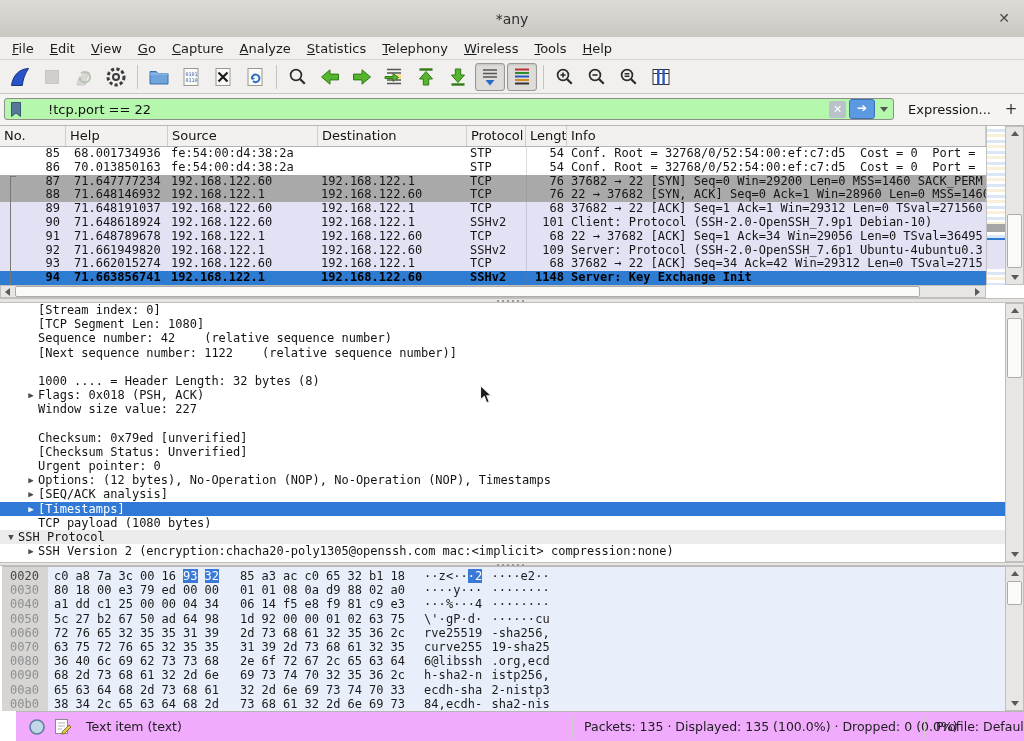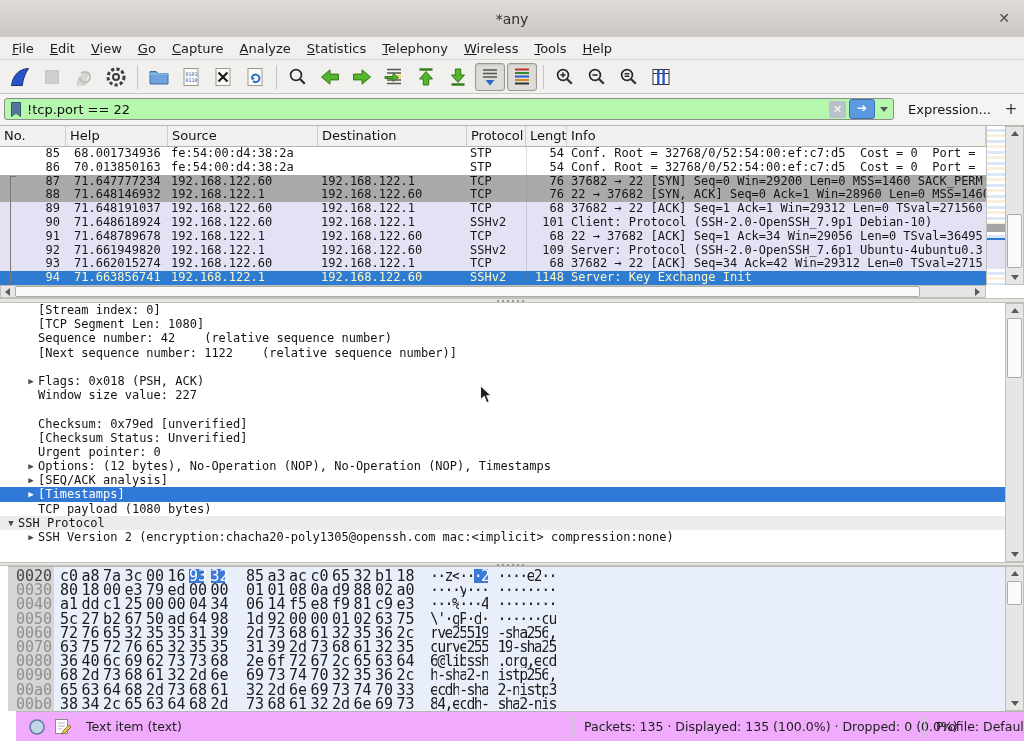--- a/index.html
+++ b/index.html
@@ -25,21 +25,21 @@
     border:1px solid transparent;border-radius:3px;background:transparent;padding:0;margin:0 1px;}
   .tb-btn.disabled{opacity:.42;filter:grayscale(70%);}
   .tb-btn.active{background:#dedcd9;border:1px solid #9b9995;box-shadow:inset 0 1px 2px rgba(0,0,0,.12);}
   .tb-sep{width:1px;height:24px;background:#c6c4c0;margin:0 5px;}
   
   .filterbar{position:absolute;left:0;top:94px;width:1024px;height:32px;background:#f5f4f3;
     border-bottom:1px solid #b9b7b3;display:flex;align-items:center;box-sizing:border-box;}
   .filter-input{position:absolute;left:4px;top:4px;width:890px;height:22px;
     background:var(--filter-valid);border:1px solid #8f8d89;border-radius:3px;
     display:flex;align-items:center;padding:0 2px;box-sizing:border-box;}
-  .filter-text{flex:1;font-size:13px;color:#101010;padding-left:4px;white-space:pre;overflow:hidden;}
+  .filter-text{flex:1;font-size:13px;color:#101010;padding-left:4px;white-space:pre;overflow:hidden;margin-left:21px;}
   .filter-clear{width:17px;height:17px;background:#b9c2ca;border-radius:2px;color:#fff;
     font-size:11px;line-height:17px;text-align:center;margin-right:3px;}
   .filter-apply{width:24px;height:18px;background:#5b9ae0;border:1px solid #3c72b4;border-radius:3px;
     color:#fff;font-size:12px;line-height:17px;text-align:center;margin-right:2px;}
   .filter-caret{width:0;height:0;border-left:4px solid transparent;border-right:4px solid transparent;
     border-top:5px solid #555;margin:0 3px;}
   .expression-label{position:absolute;left:908px;top:8px;font-size:13px;color:#141414;}
   .filter-add{position:absolute;left:1002px;top:4px;width:18px;height:22px;font-size:15px;
     color:#333;text-align:center;line-height:22px;}
   
@@ -48,21 +48,21 @@
     grid-template-columns:66px 102px 150px 149px 59px 41px 1fr;box-sizing:border-box;}
   .plheader span{font-size:13px;color:#141414;padding:2px 0 0 4px;border-right:1px solid #cfcdc9;
     overflow:hidden;white-space:nowrap;}
   .plbody{position:absolute;left:0;top:147px;width:986px;height:138px;overflow:hidden;
     font-family:"DejaVu Sans Mono","Liberation Mono",monospace;font-size:12px;}
   .prow{display:grid;grid-template-columns:66px 102px 150px 149px 59px 41px 1fr;height:13.8px;
     line-height:13.8px;white-space:pre;color:#161616;position:relative;}
   .prow.white{background:#ffffff;}
   .prow.gray{background:var(--row-gray);}
   .prow.lavender{background:var(--row-lavender);}
-  .prow.selected{background:var(--selection);color:#fef9c3;}
+  .prow.selected{background:var(--selection);color:#000000;font-weight:bold;}
   .prow .c{overflow:hidden;}
   .prow .no{text-align:right;padding-right:6px;}
   .prow .time{padding-left:8px;}
   .prow .src,.prow .dst,.prow .proto{padding-left:3px;}
   .prow .len{text-align:right;padding-right:3px;border-left:1px solid rgba(120,120,140,.25);}
   .prow .info{padding-left:4px;}
   .bracket{position:absolute;left:10px;top:0;width:5px;height:100%;border-left:1px solid #787878;}
   .bracket.start{border-top:1px solid #787878;height:calc(100% - 1px);top:1px;}
   
   .minimap{position:absolute;left:986px;top:126px;width:19px;height:159px;background:#fff;
@@ -86,22 +86,22 @@
   .details{position:absolute;left:0;top:303px;width:1005px;height:259px;background:#ffffff;
     overflow:hidden;font-family:"DejaVu Sans Mono","Liberation Mono",monospace;font-size:12px;}
   .dline{height:14.2px;line-height:14.2px;white-space:pre;color:#141414;display:flex;}
   .dline .arr{width:14px;text-align:center;font-size:9px;color:#4a4a4a;flex:none;}
   .dline.ind1{padding-left:24px;}
   .dline.ind0{padding-left:4px;}
   .dline.sel{background:var(--detail-selection);color:#ffffff;}
   .dline.sel .arr{color:#ffffff;}
   .dline.shaded{background:#ececec;}
   
-  .hexpane{position:absolute;left:8px;top:566px;width:1005px;height:145px;background:var(--hex-bg);
-    overflow:hidden;font-family:"DejaVu Sans Mono","Liberation Mono",monospace;font-size:15px;
+  .hexpane{position:absolute;left:2px;top:566px;width:1005px;height:145px;background:var(--hex-bg);
+    overflow:hidden;font-family:"DejaVu Sans Mono","Liberation Mono",monospace;font-size:12px;
     border-top:1px solid #b9b7b3;box-sizing:border-box;}
   .hoffcol{position:absolute;left:0;top:0;width:46px;height:100%;background:#d6d5d4;}
   .hrow{position:relative;height:14.2px;line-height:14.2px;display:flex;}
   .hoff{width:36px;margin-left:8px;color:#8f8f8f;flex:none;}
   .hrow.active .hoff{color:#454545;}
   .hbytes{margin-left:8px;width:360px;flex:none;}
   .hb{display:inline-block;width:14.5px;margin-right:7px;color:#1b1b1b;}
   .hb.g8{margin-left:14px;}
   .hb.hl{background:var(--hex-highlight);color:#fff;}
   .hascii{margin-left:10px;}
@@ -344,20 +344,21 @@
   <div class="splitter" style="top:298px;height:5px;">
       <div class="grip"></div>
     </div>
 
   <div class="details" id="details">
       <div class="dline ind1"><span class="arr"></span><span>[Stream index: 0]</span></div>
       <div class="dline ind1"><span class="arr"></span><span>[TCP Segment Len: 1080]</span></div>
       <div class="dline ind1"><span class="arr"></span><span>Sequence number: 42    (relative sequence number)</span></div>
       <div class="dline ind1"><span class="arr"></span><span>[Next sequence number: 1122    (relative sequence number)]</span></div>
       <div class="dline ind1"><span class="arr"></span></div>
+      <div class="dline ind1"><span class="arr"></span><span>1000 .... = Header Length: 32 bytes (8)</span></div>
       <div class="dline ind1"><span class="arr">▶</span><span>Flags: 0x018 (PSH, ACK)</span></div>
       <div class="dline ind1"><span class="arr"></span><span>Window size value: 227</span></div>
       <div class="dline ind1"><span class="arr"></span></div>
       <div class="dline ind1"><span class="arr"></span><span>Checksum: 0x79ed [unverified]</span></div>
       <div class="dline ind1"><span class="arr"></span><span>[Checksum Status: Unverified]</span></div>
       <div class="dline ind1"><span class="arr"></span><span>Urgent pointer: 0</span></div>
       <div class="dline ind1"><span class="arr">▶</span><span>Options: (12 bytes), No-Operation (NOP), No-Operation (NOP), Timestamps</span></div>
       <div class="dline ind1"><span class="arr">▶</span><span>[SEQ/ACK analysis]</span></div>
       <div class="dline ind1 sel"><span class="arr">▶</span><span>[Timestamps]</span></div>
       <div class="dline ind1"><span class="arr"></span><span>TCP payload (1080 bytes)</span></div>

